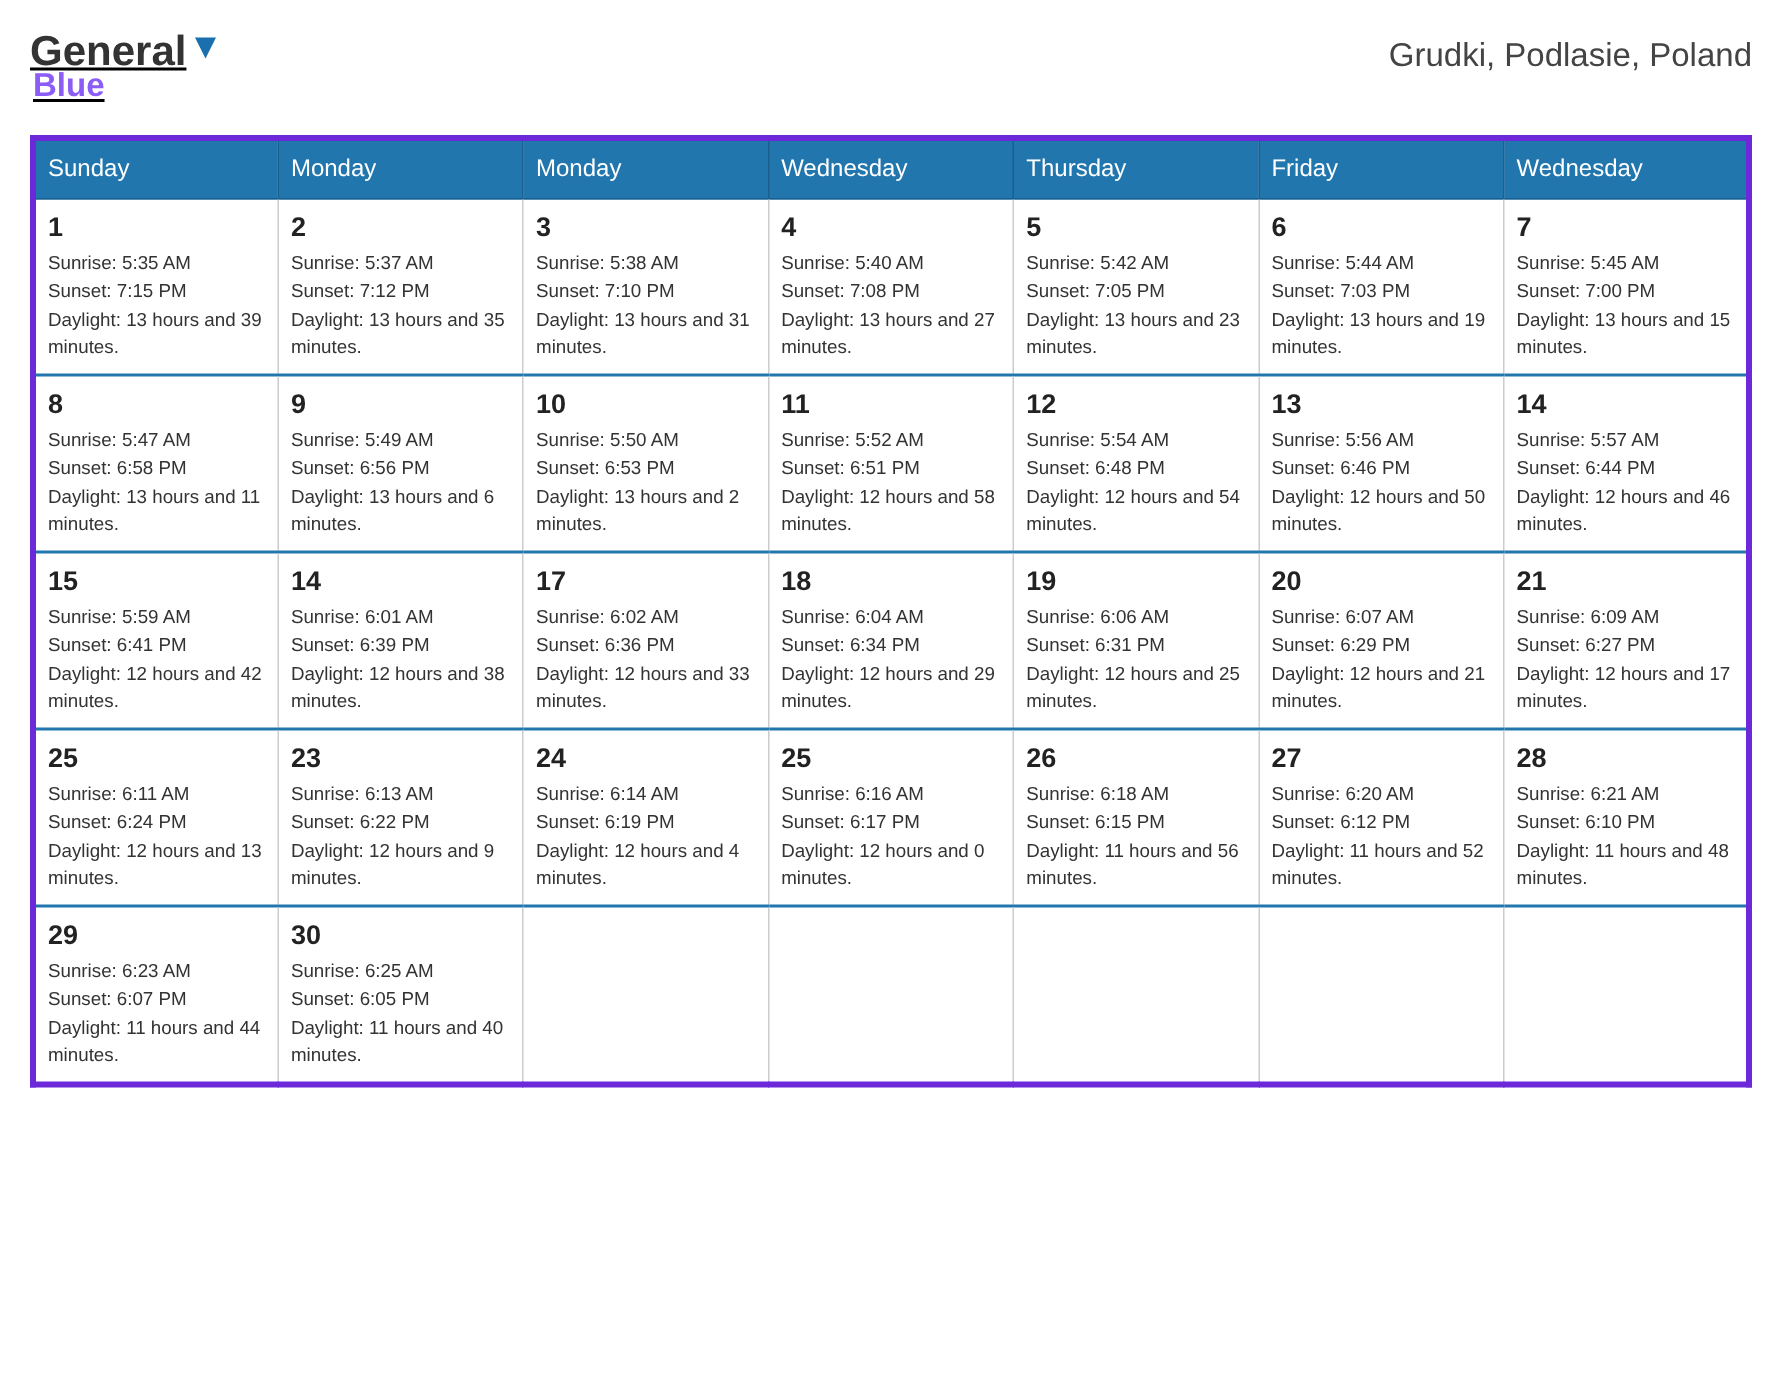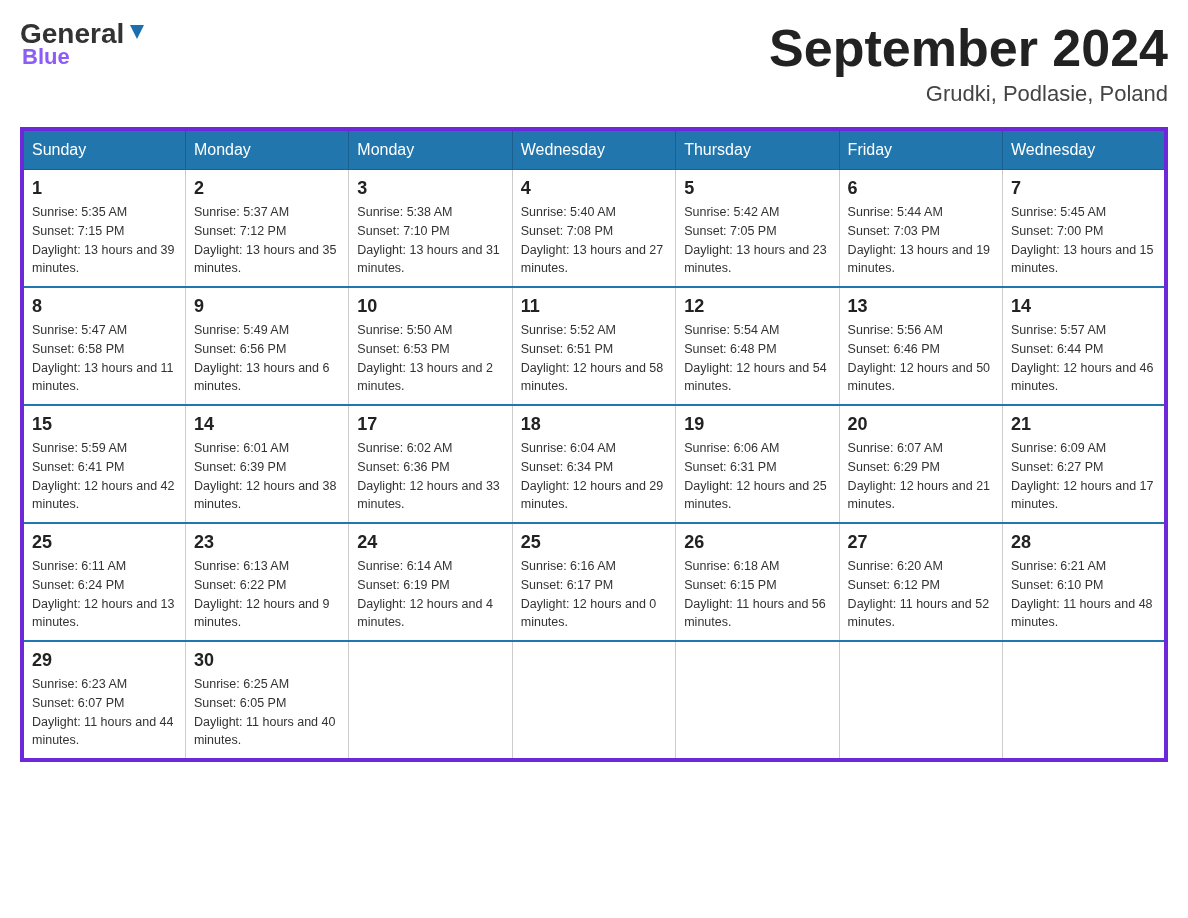--- a/index.html
+++ b/index.html
@@ -13,20 +13,21 @@
     .header-area {
       display: flex;
       justify-content: space-between;
       align-items: flex-start;
       margin-bottom: 20px;
     }
     .logo {
       display: flex;
       flex-direction: column;
       align-items: flex-start;
+      text-decoration: underline;
     }
     .logo-text {
       font-size: 28px;
       font-weight: bold;
       color: #333;
       line-height: 1;
     }
     .logo-bottom {
       color: #8b5cf6;
       font-size: 22px;
@@ -95,21 +96,20 @@
   <div class="logo">
     <div style="display:flex; align-items:center;">
       <span class="logo-text">General</span>
       <svg width="22" height="22" viewBox="0 0 22 22" style="margin-left:2px; margin-top:-4px;">
         <polygon points="4,4 18,4 11,18" fill="#1a6faf"></polygon>
       </svg>
     </div>
     <div class="logo-bottom">Blue</div>
   </div>
   <div class="title-area">
-    <div class="month-title">September 2024</div>
     <div class="location-title">Grudki, Podlasie, Poland</div>
   </div>
 </div>
 
 <table class="calendar">
   <thead>
     <tr>
 
     <th>Sunday</th>
         <th>Monday</th>

